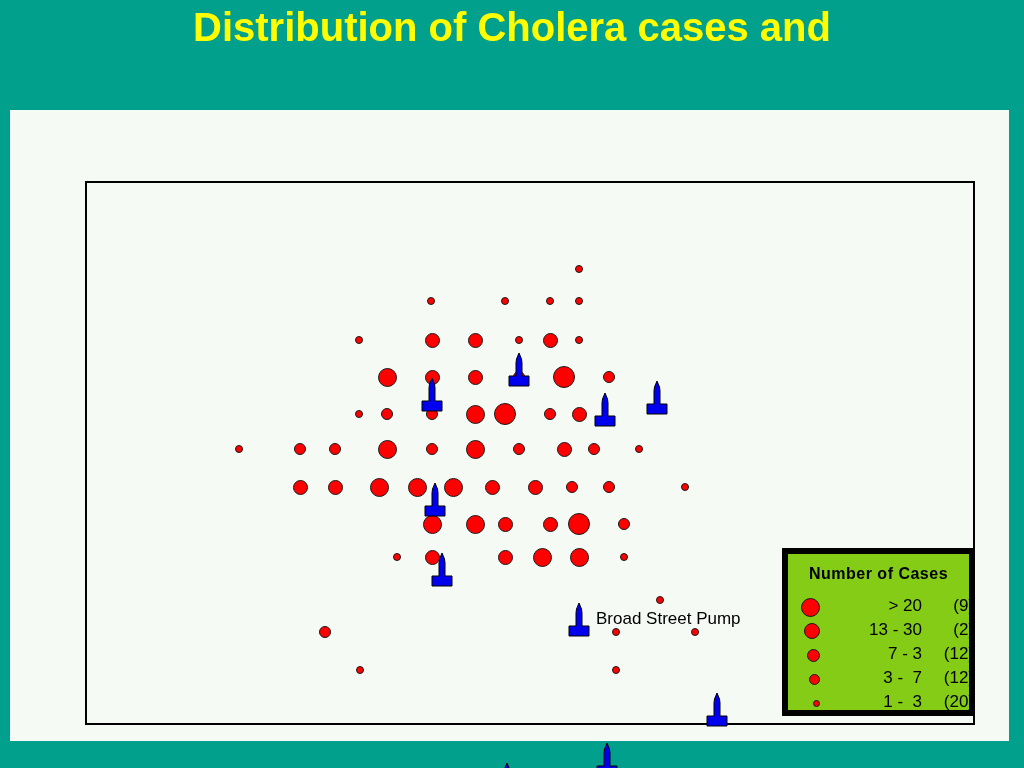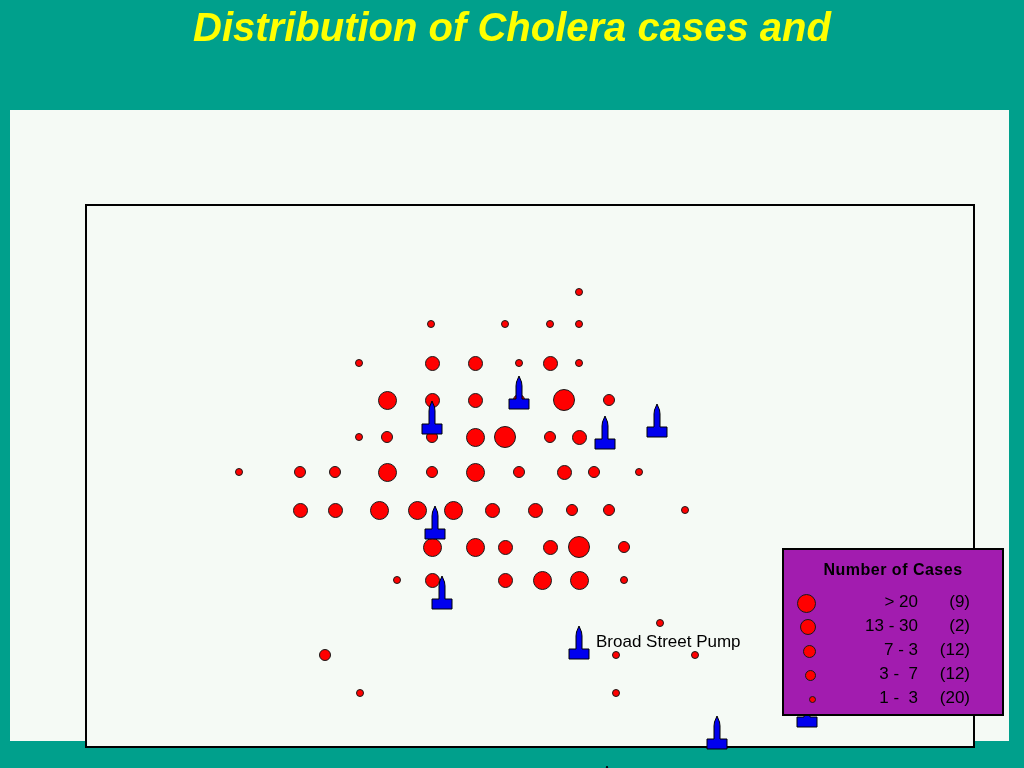--- a/index.html
+++ b/index.html
@@ -29,21 +29,20 @@
     justify-content: flex-start;
   }
   .title-line {
     color: #FFFF00;
     font-size: 40px;
     font-weight: bold;
     line-height: 54px;
     letter-spacing: 0px;
     white-space: nowrap;
     text-align: right;
-    font-style: italic;
   }
 
   
   #slide-body {
     position: absolute;
     left: 10px;
     top: 110px;
     width: 999px;
     height: 631px;
     background: #F5FAF5;
@@ -52,21 +51,20 @@
   
   #map-frame {
     position: absolute;
     left: 85px;
     top: 181px;
     width: 890px;
     height: 544px;
     background: #F5FAF5;
     border: 2px solid #000000;
     box-sizing: border-box;
-    margin-top: 23px;
   }
   #map-canvas {
     position: absolute;
     left: 0; top: 0;
     width: 100%;
     height: 100%;
   }
 
   
   .case-dot {
@@ -92,24 +90,24 @@
     font-family: "Liberation Sans", sans-serif;
     white-space: nowrap;
     line-height: 17px;
   }
 
   
   #legend-box {
     position: absolute;
     left: 782px;
     top: 548px;
-    width: 222px;
+    width: 193px;
     height: 168px;
-    background: #a21caf;
-    border: 2px solid #000000;
+    background: #84cc16;
+    border: 6px solid #000000;
     box-sizing: border-box;
     z-index: 5;
   }
   #legend-title {
     position: absolute;
     left: 0; top: 11px;
     width: 100%;
     text-align: center;
     font-size: 16px;
     font-weight: bold;

